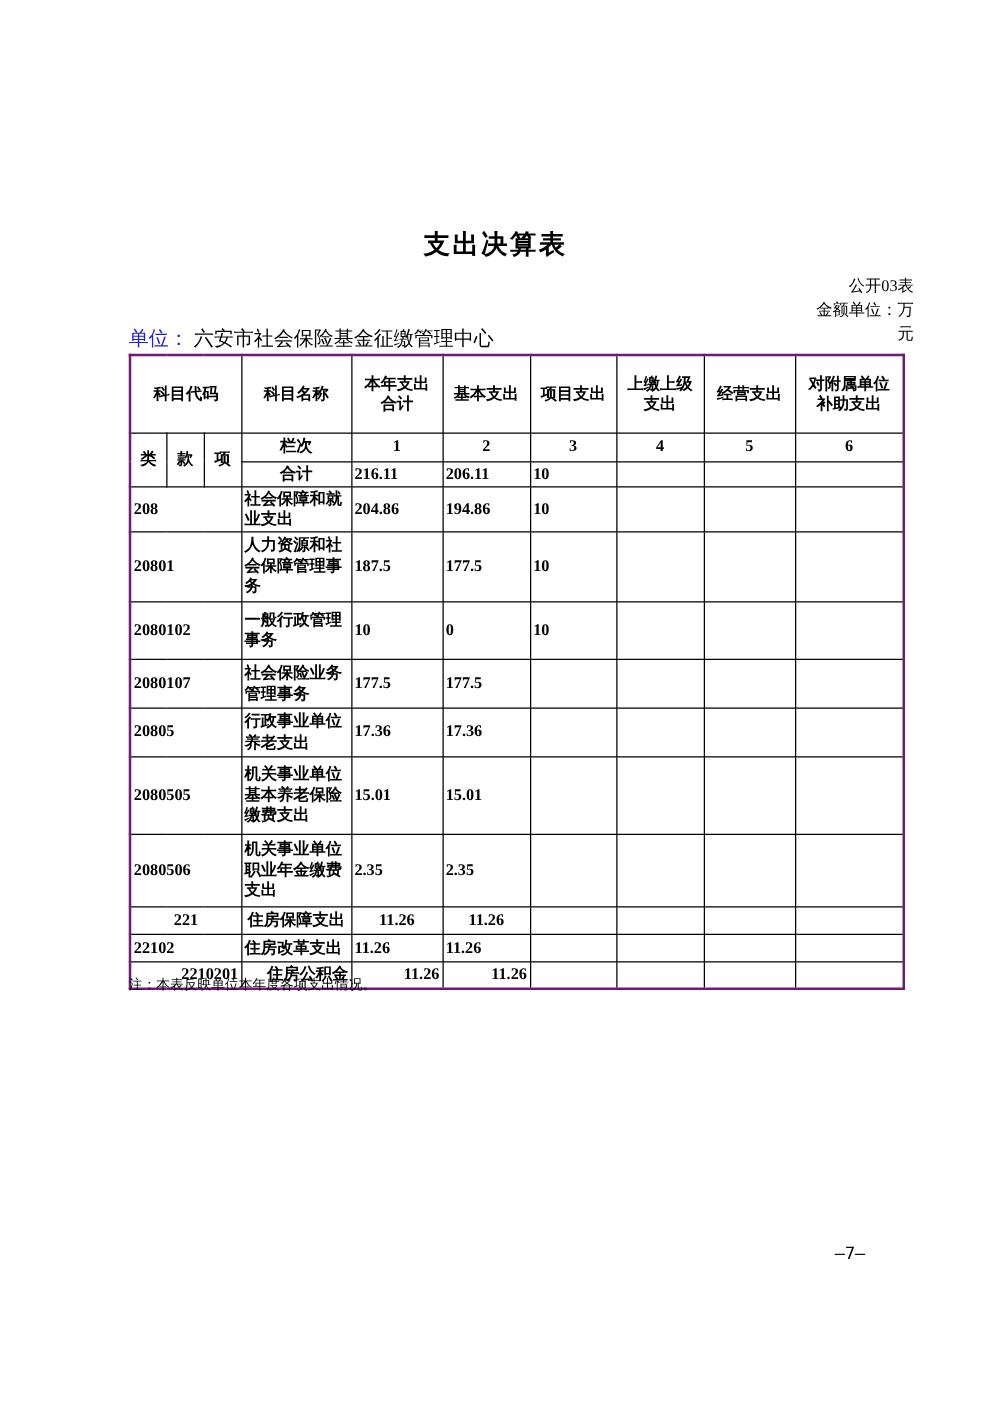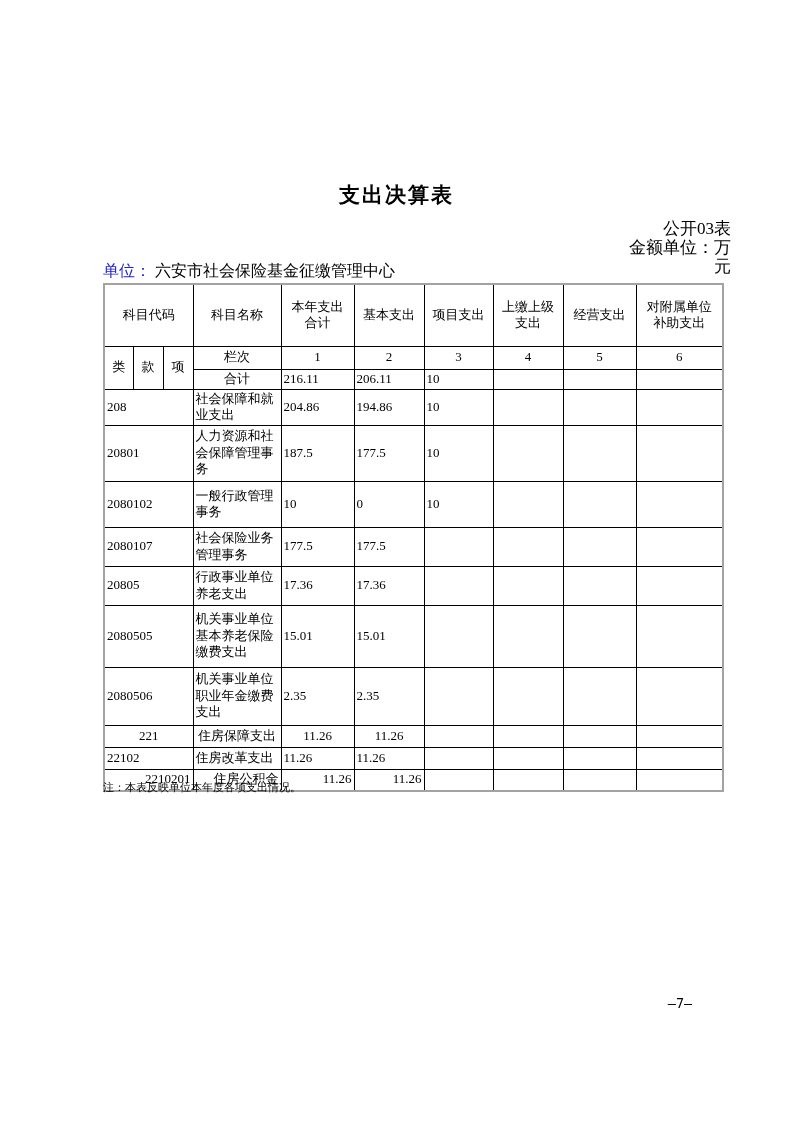--- a/index.html
+++ b/index.html
@@ -8,30 +8,31 @@
     font-family:"Liberation Serif","DejaVu Serif",serif;
     color:#000;
   }
   .page-title{
     position:absolute;top:181px;left:0;width:100%;
     text-align:center;font-family:"Liberation Sans","DejaVu Sans",sans-serif;
     font-size:21px;font-weight:700;letter-spacing:2px;
   }
   .meta-block{
     position:absolute;top:219px;right:62px;text-align:right;
-    font-size:17px;line-height:19px;
+    font-size:13px;line-height:19px;
   }
   .org-line{
     position:absolute;top:261px;left:103px;font-size:16px;
   }
   .org-label{color:#2323cd;}
   .tbl-wrap{position:absolute;top:283px;left:103px;}
   table.tbl{
     border-collapse:collapse;table-layout:fixed;width:619px;
-    border:2px solid #a3a3a3;
+    border:2px solid #701a75;
+    font-weight:bold;
   }
   table.tbl td{
     border:1px solid #000;font-size:13px;line-height:16.5px;
     padding:0 2px;vertical-align:middle;overflow:hidden;
   }
   td.hd{text-align:center;white-space:pre-line;}
   td.code{text-align:left;}
   td.name{text-align:left;}
   td.val{text-align:left;}
   thead tr.r1{height:62px;}

